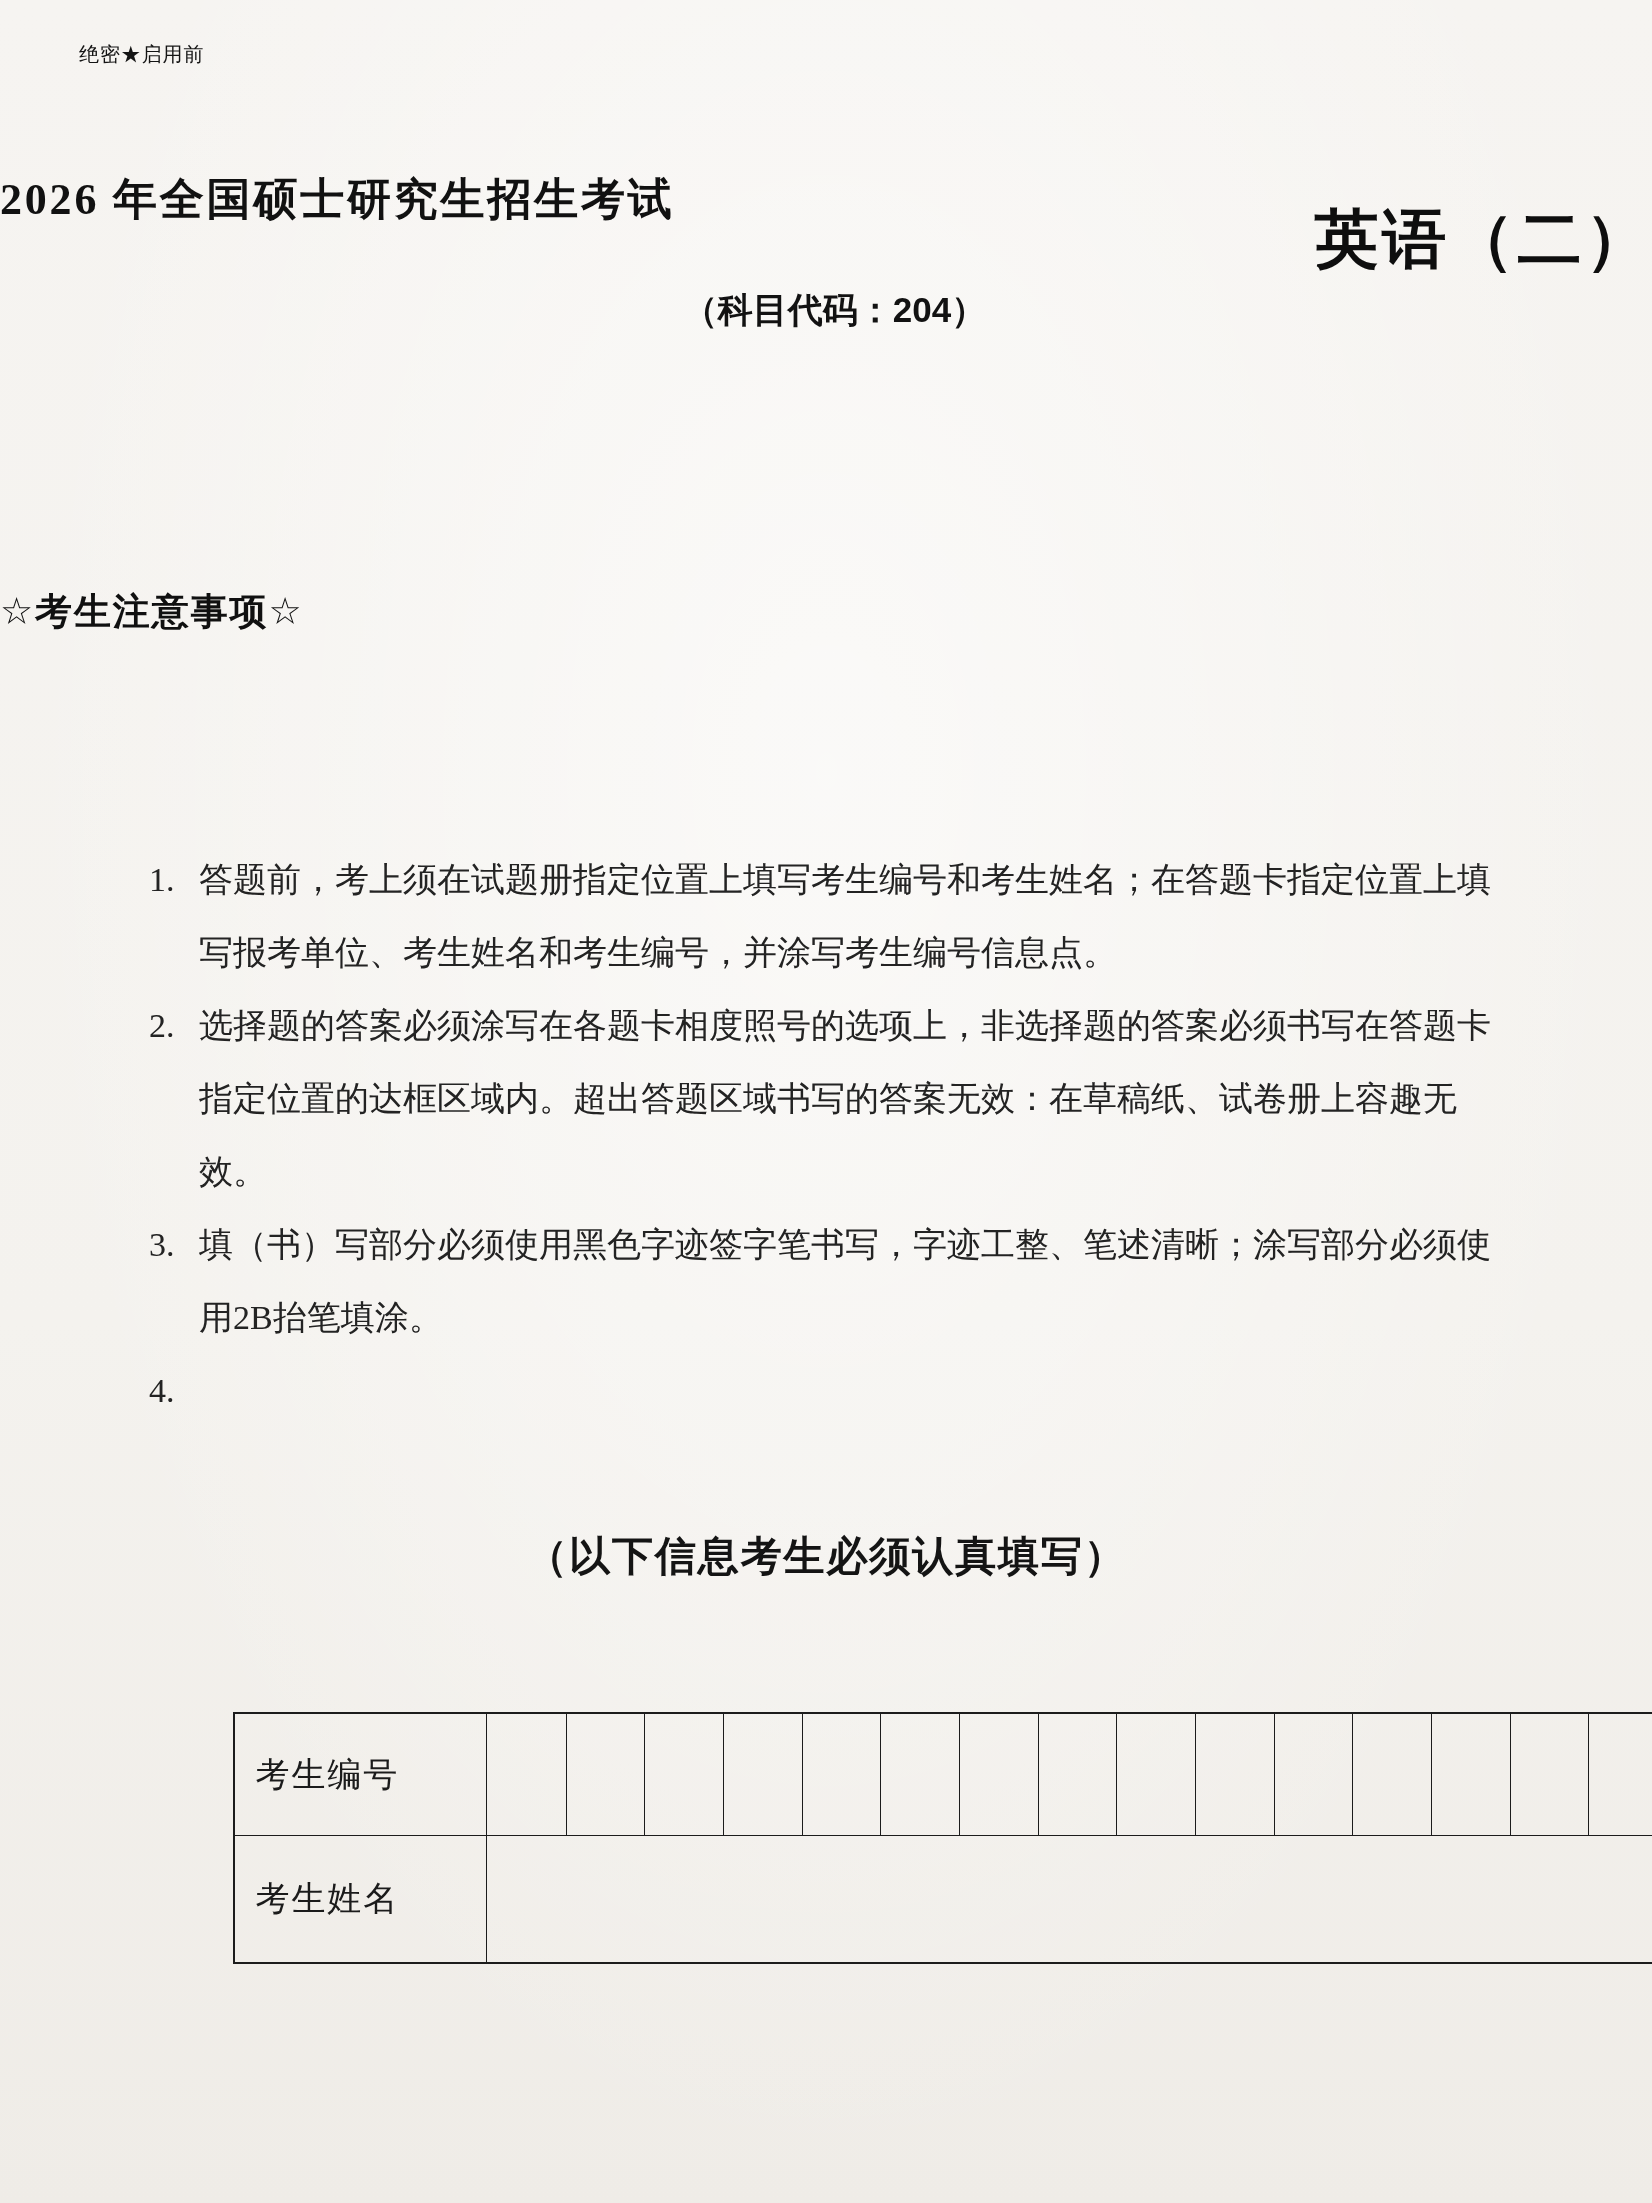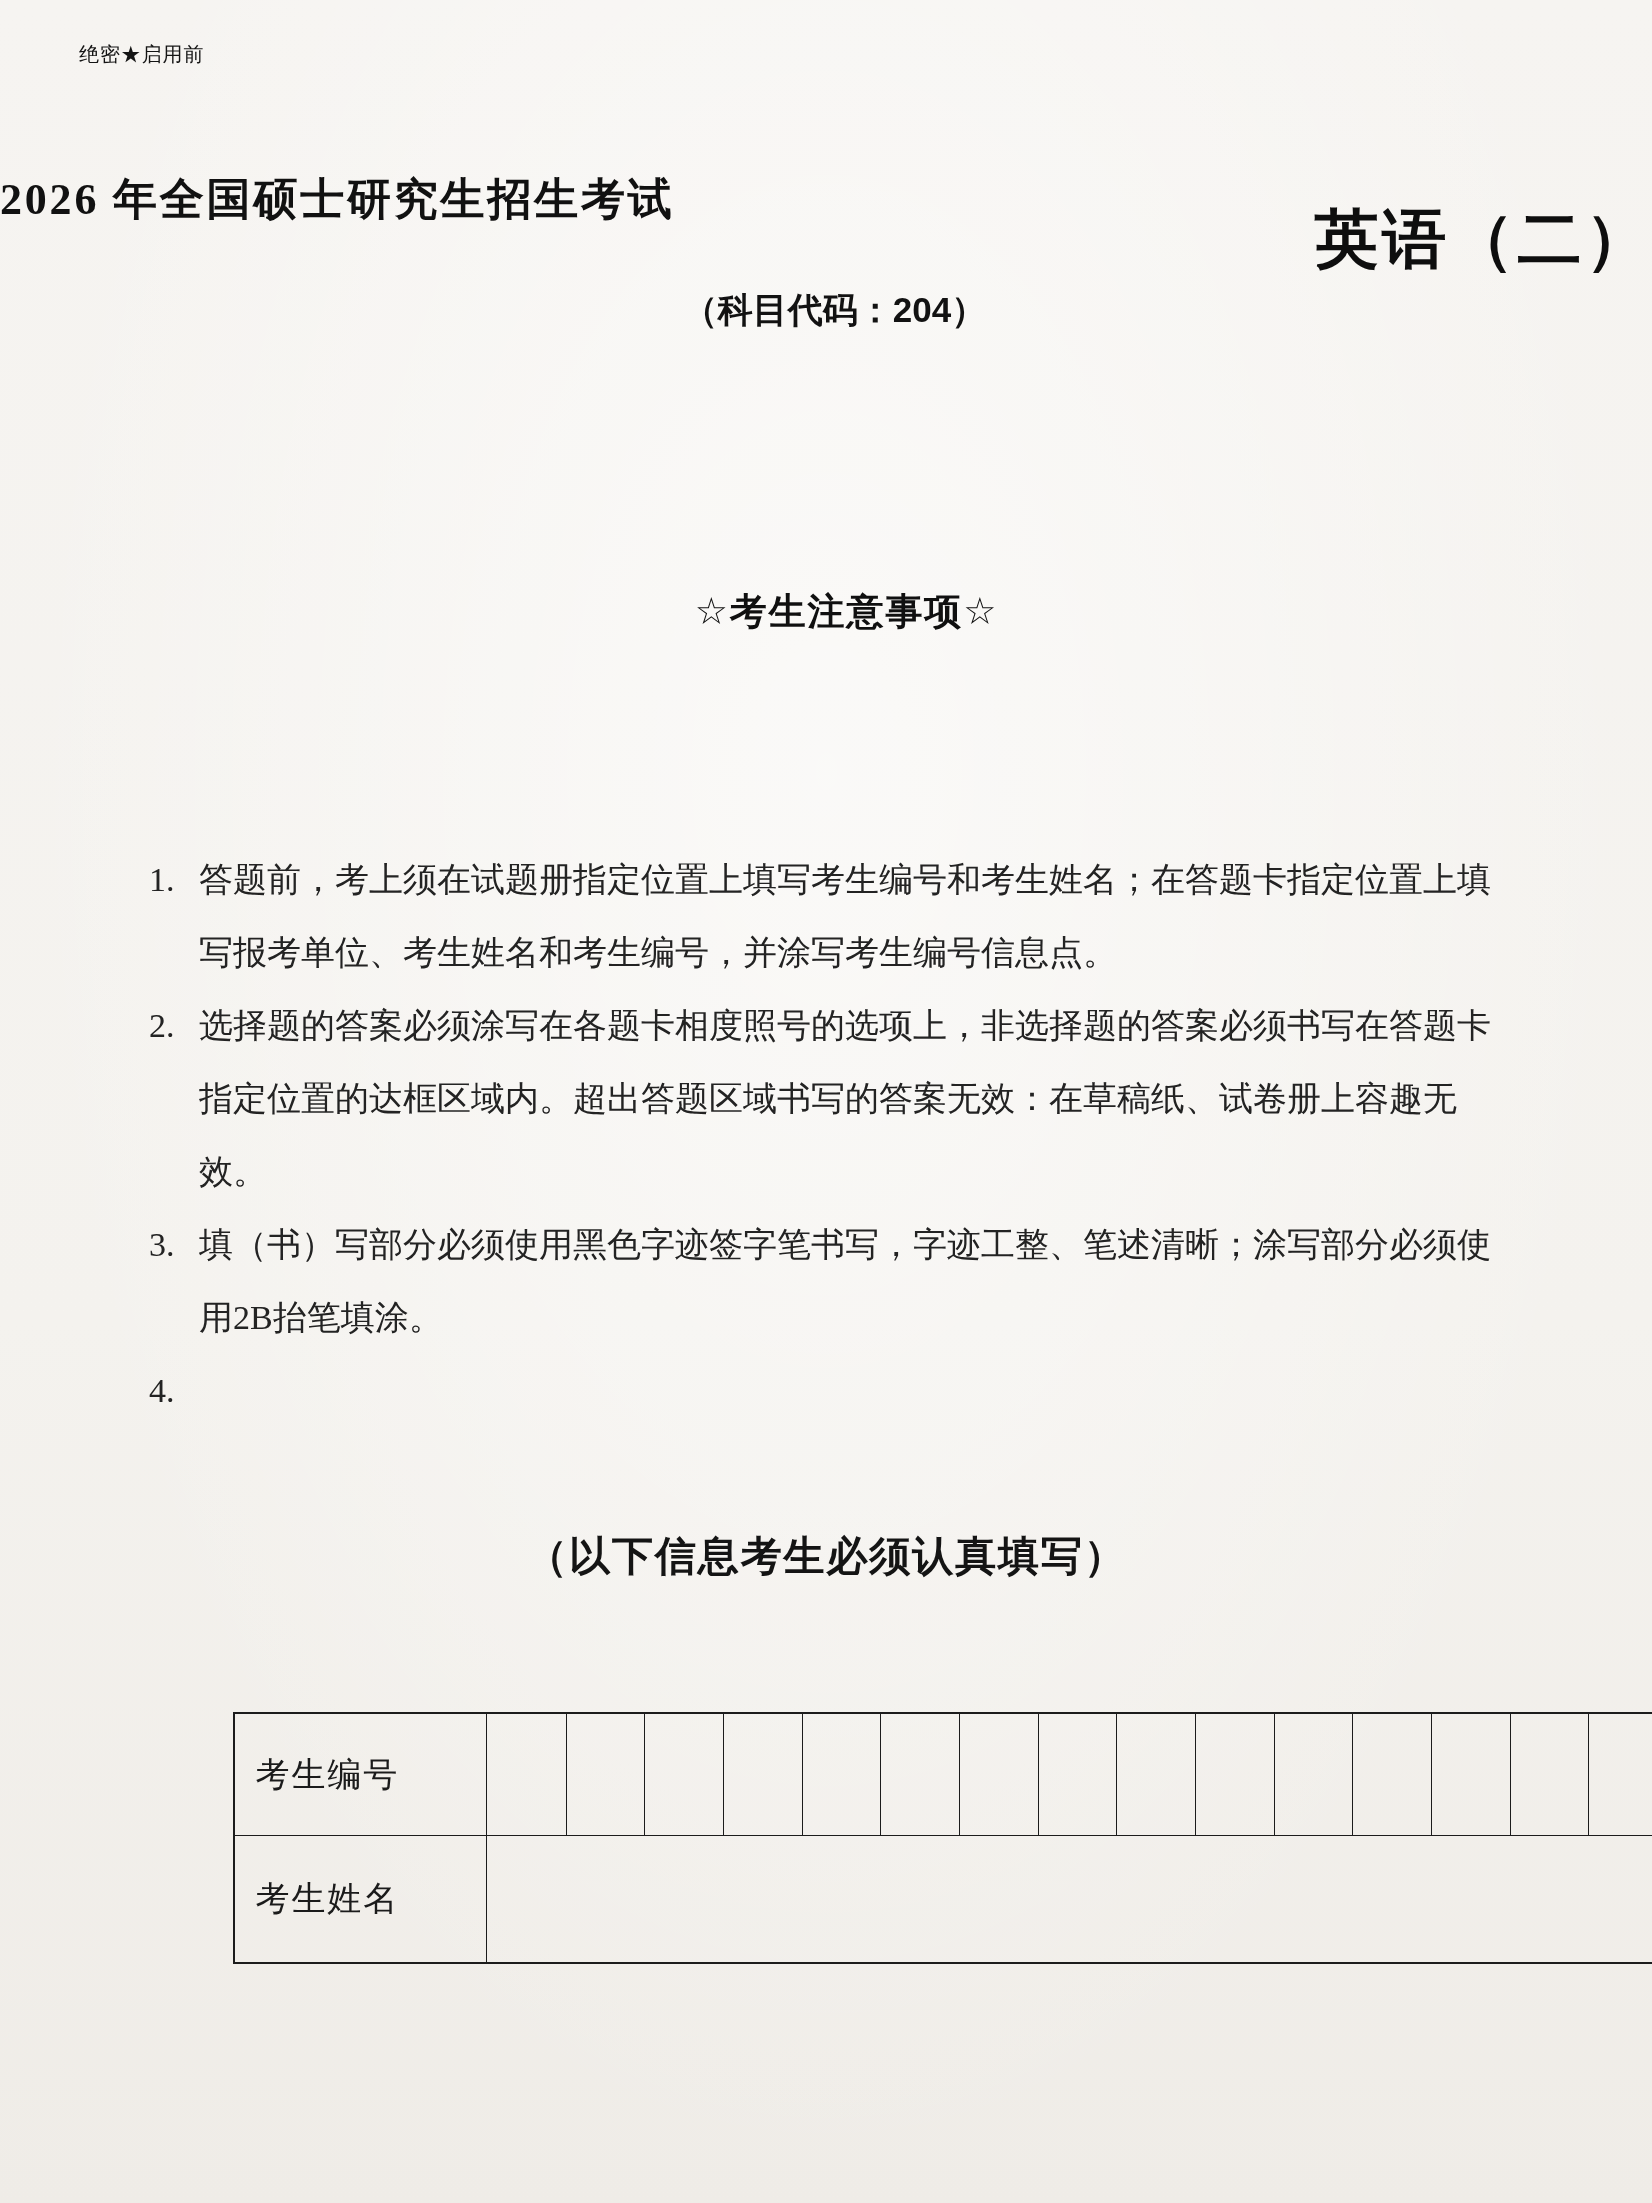--- a/index.html
+++ b/index.html
@@ -50,27 +50,25 @@
     text-align:center;
     font-family:"Liberation Sans","DejaVu Sans",sans-serif;
     font-size:35px;
     font-weight:bold;
     color:#121212;
     padding-left:16px;
   }
   .notice-heading{
     position:absolute;
     left:0; right:0; top:587px;
-    text-align:center;
     font-family:"Liberation Sans","DejaVu Sans",sans-serif;
     font-size:37px;
     font-weight:bold;
     letter-spacing:1.9px;
     color:#101010;
-    padding-left:40px;
   }
   .notice-list{
     position:absolute;
     left:149px; top:843px;
     width:1369px;
     font-size:34px;
     line-height:73px;
     color:#232323;
   }
   .notice-item{

